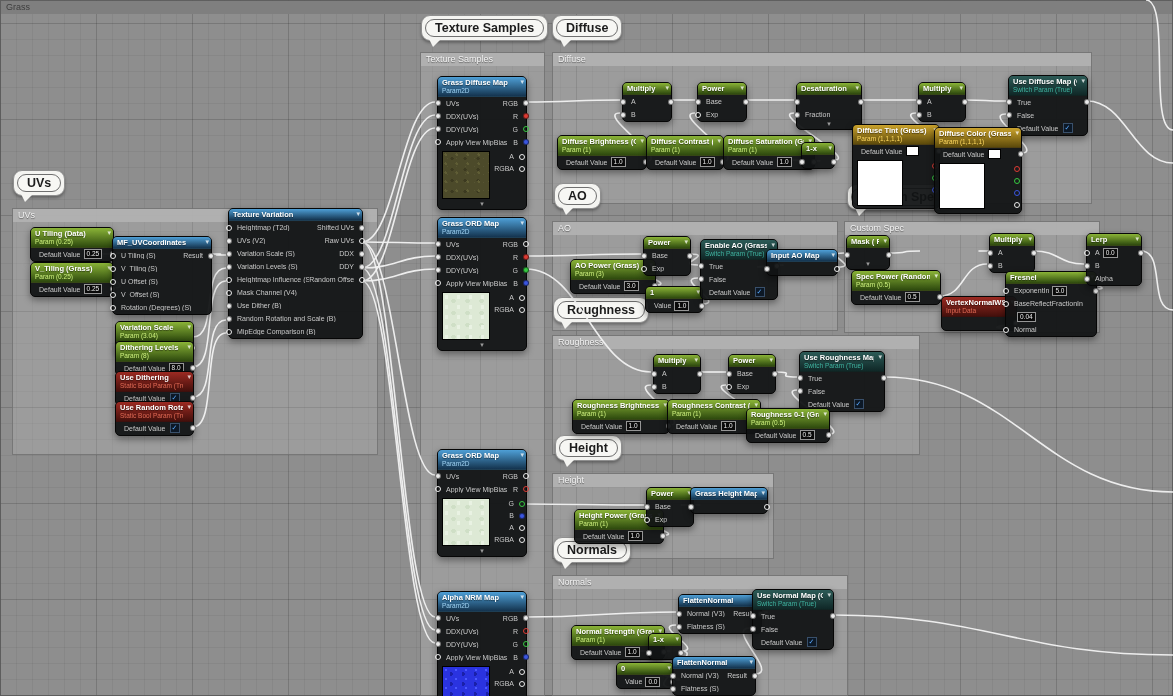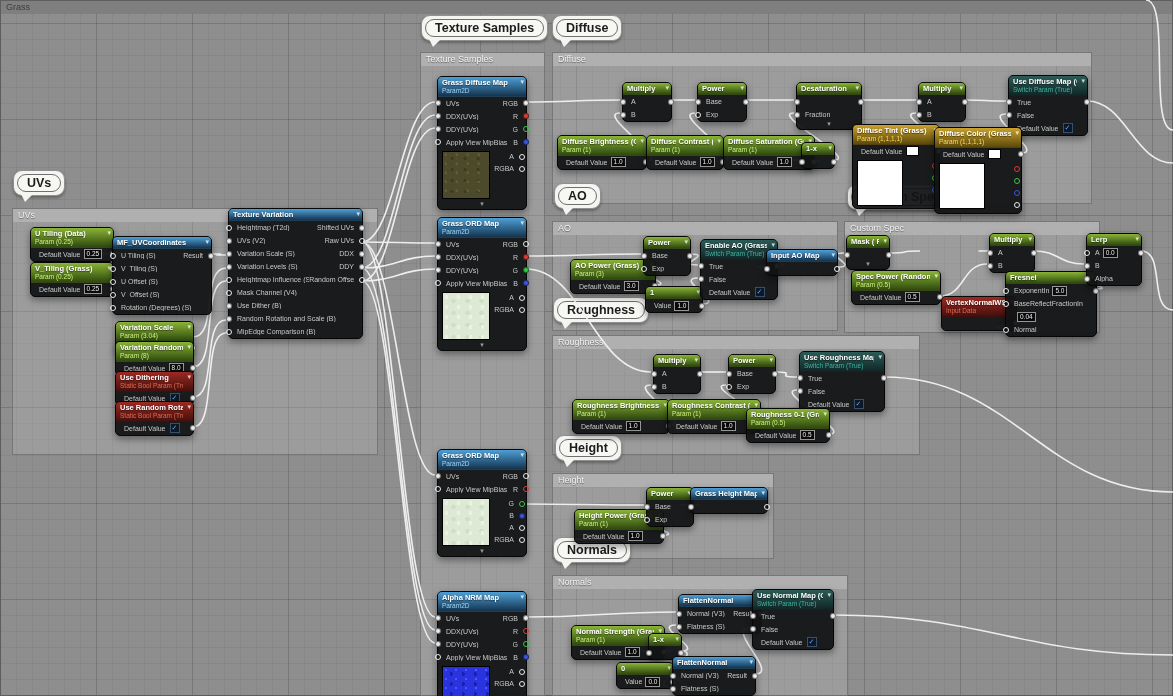--- a/index.html
+++ b/index.html
@@ -284,21 +284,21 @@
         <span class="chev">▾</span>
       </div>
       <div class="row">
         <span class="lbl">Default Value</span>
         <span class="vbox">3.04</span>
         <span class="pin R" style="background: rgb(234, 234, 234); border: 1px solid rgba(0, 0, 0, 0.5);"></span>
       </div>
     </div>
     <div class="node k-green" style="left: 115px; top: 341px; width: 77px;">
       <div class="hdr">
-        <span class="t">Variation Random</span>
+        <span class="t">Dithering Levels</span>
         <span class="s">Param (8)</span>
         <span class="chev">▾</span>
       </div>
       <div class="row">
         <span class="lbl">Default Value</span>
         <span class="vbox">8.0</span>
         <span class="pin R" style="background: rgb(234, 234, 234); border: 1px solid rgba(0, 0, 0, 0.5);"></span>
       </div>
     </div>
     <div class="node k-red" style="left: 115px; top: 371px; width: 77px;">

